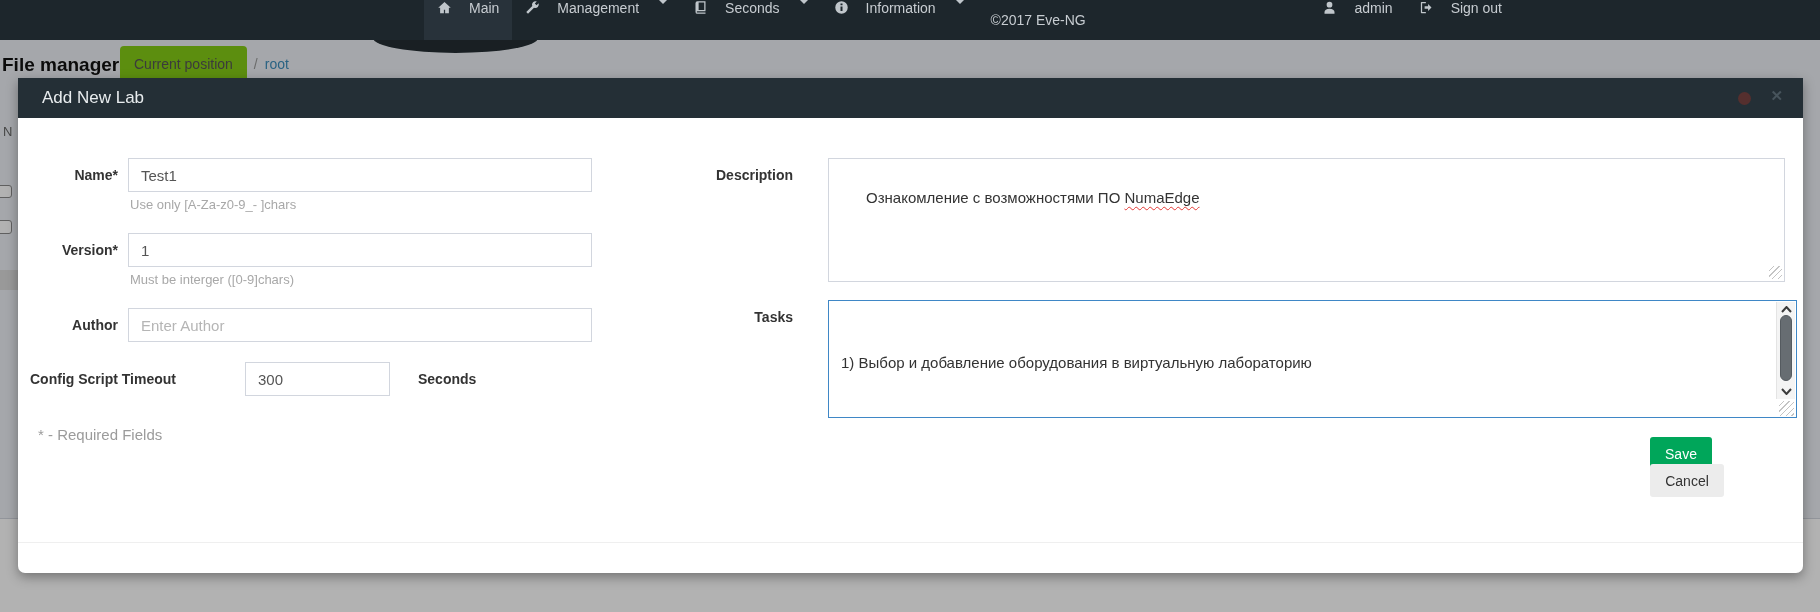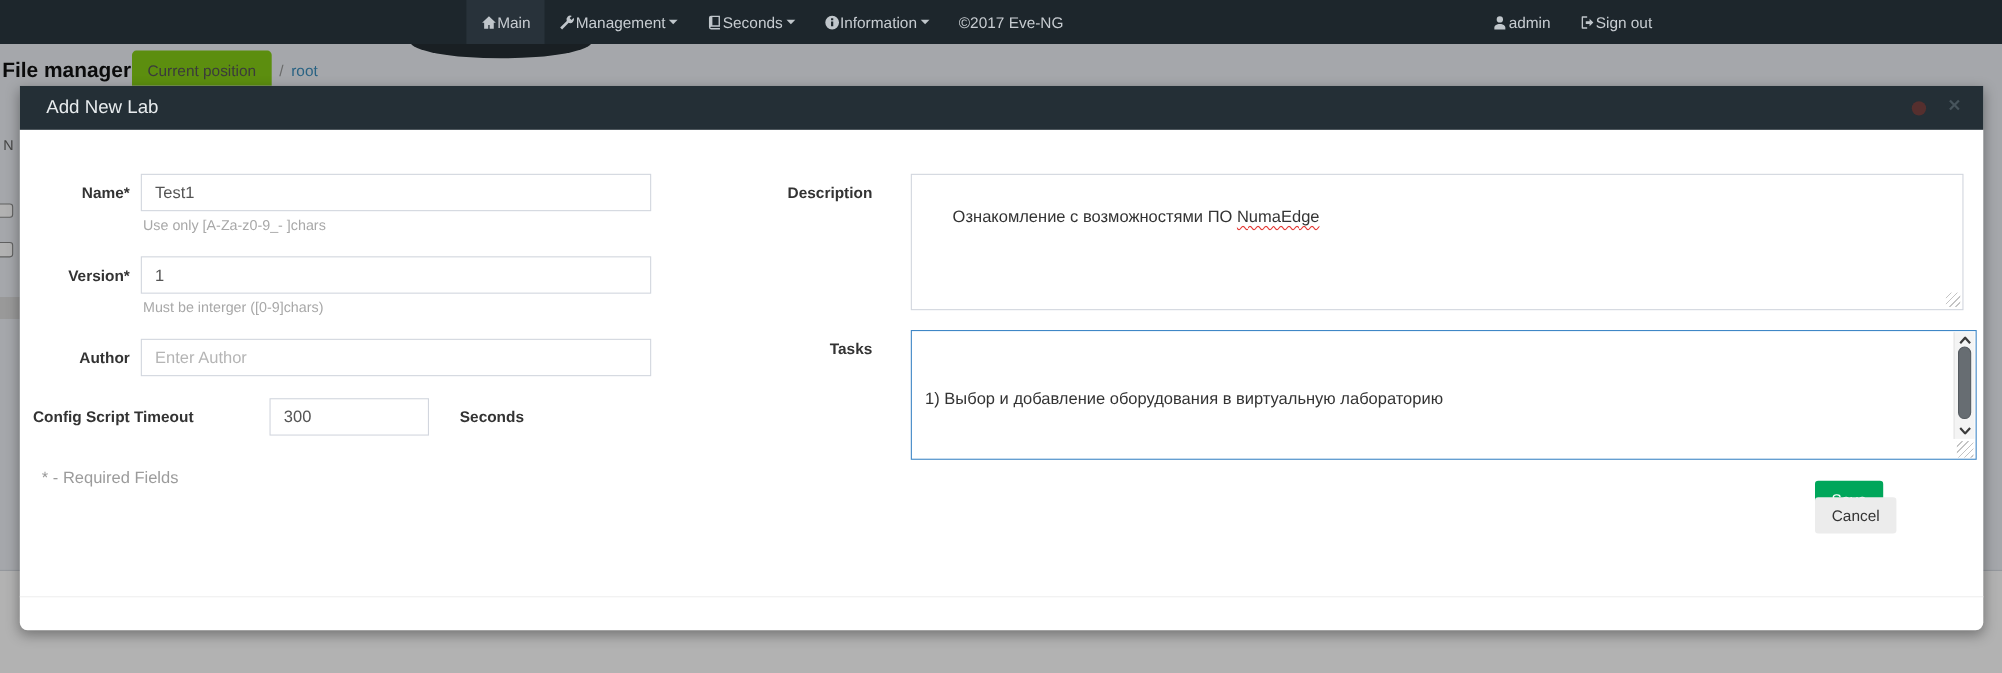--- a/index.html
+++ b/index.html
@@ -3,21 +3,21 @@
 <meta charset="utf-8">
 <style>
   * { margin:0; padding:0; box-sizing:border-box; }
   body { background:#888; font-family:"Liberation Sans", sans-serif; }
   .screen { position:relative; width:1820px; height:612px; overflow:hidden; background:#ecf0f5; }
 
   
   .navbar { position:absolute; left:0; top:0; width:1820px; height:40px; background:#1d262c; display:flex; align-items:stretch; z-index:30; }
   .nav-left { display:flex; margin-left:424px; }
   .nav-right { display:flex; margin-left:auto; margin-right:305px; }
-  .nav-item { display:flex; align-items:center; gap:0; padding:0 13px; color:#c7ccd1; font-size:14px; cursor:pointer; text-decoration:none; }
+  .nav-item { display:flex; align-items:flex-start; gap:17px; padding:0 13px; color:#c7ccd1; font-size:14px; cursor:pointer; text-decoration:none; }
   .nav-item.active { background:#28323a; }
   .nav-item svg { width:15px; height:15px; fill:#c0c6cb; }
   .nav-copy { display:flex; align-items:center; padding:0 14px; color:#c7ccd1; font-size:14px; }
   .caret { width:0; height:0; border-left:4px solid transparent; border-right:4px solid transparent; border-top:4px solid #c0c6cb; margin-left:3px; }
 
   
   .behind { position:absolute; left:0; top:40px; width:1820px; height:572px; background:#ecf0f5; z-index:1; }
   .behind-footer { position:absolute; left:0; top:478px; width:1820px; height:94px; background:#fff; border-top:1px solid #d2d6de; }
   .page-title { position:absolute; left:2px; top:14px; font-size:19px; font-weight:bold; color:#111; }
   .crumb { position:absolute; left:120px; top:6px; display:flex; align-items:center; font-size:14px; }
@@ -60,21 +60,21 @@
   .tasks-grip { right:2px; bottom:1px; width:15px; height:15px; }
 
   .vscroll { position:absolute; top:1px; right:1px; width:19px; height:calc(100% - 19px); background:#f4f4f4; border-left:1px solid #e4e4e4; }
   .vscroll .thumb { position:absolute; left:3px; top:13px; width:12px; height:66px; background:#676d72; border:1px solid #555b60; border-radius:7px; }
   .scroll-arrow { position:absolute; left:4px; width:11px; height:7px; fill:none; stroke:#3b3b3b; stroke-width:2; }
   .arrow-up { top:4px; } .arrow-down { bottom:4px; }
 
   .required-note { position:absolute; left:20px; top:348px; font-size:15px; color:#9b9b9b; }
   .btn { position:absolute; left:1632px; border:none; border-radius:3px; font-size:14px; font-family:"Liberation Sans", sans-serif; cursor:pointer; }
   .btn-save { top:359px; width:62px; height:33px; background:#00a65a; color:#fff; }
-  .btn-cancel { top:374px; width:74px; height:33px; background:#ececec; color:#333; }
+  .btn-cancel { top:386px; width:74px; height:33px; background:#ececec; color:#333; }
   .modal-divider { position:absolute; left:0; top:464px; width:100%; border-top:1px solid #efefef; }
 </style>
 </head>
 <body>
 
 <div class="screen">
 
   <nav class="navbar">
     <div class="nav-left">
       <a class="nav-item active">

